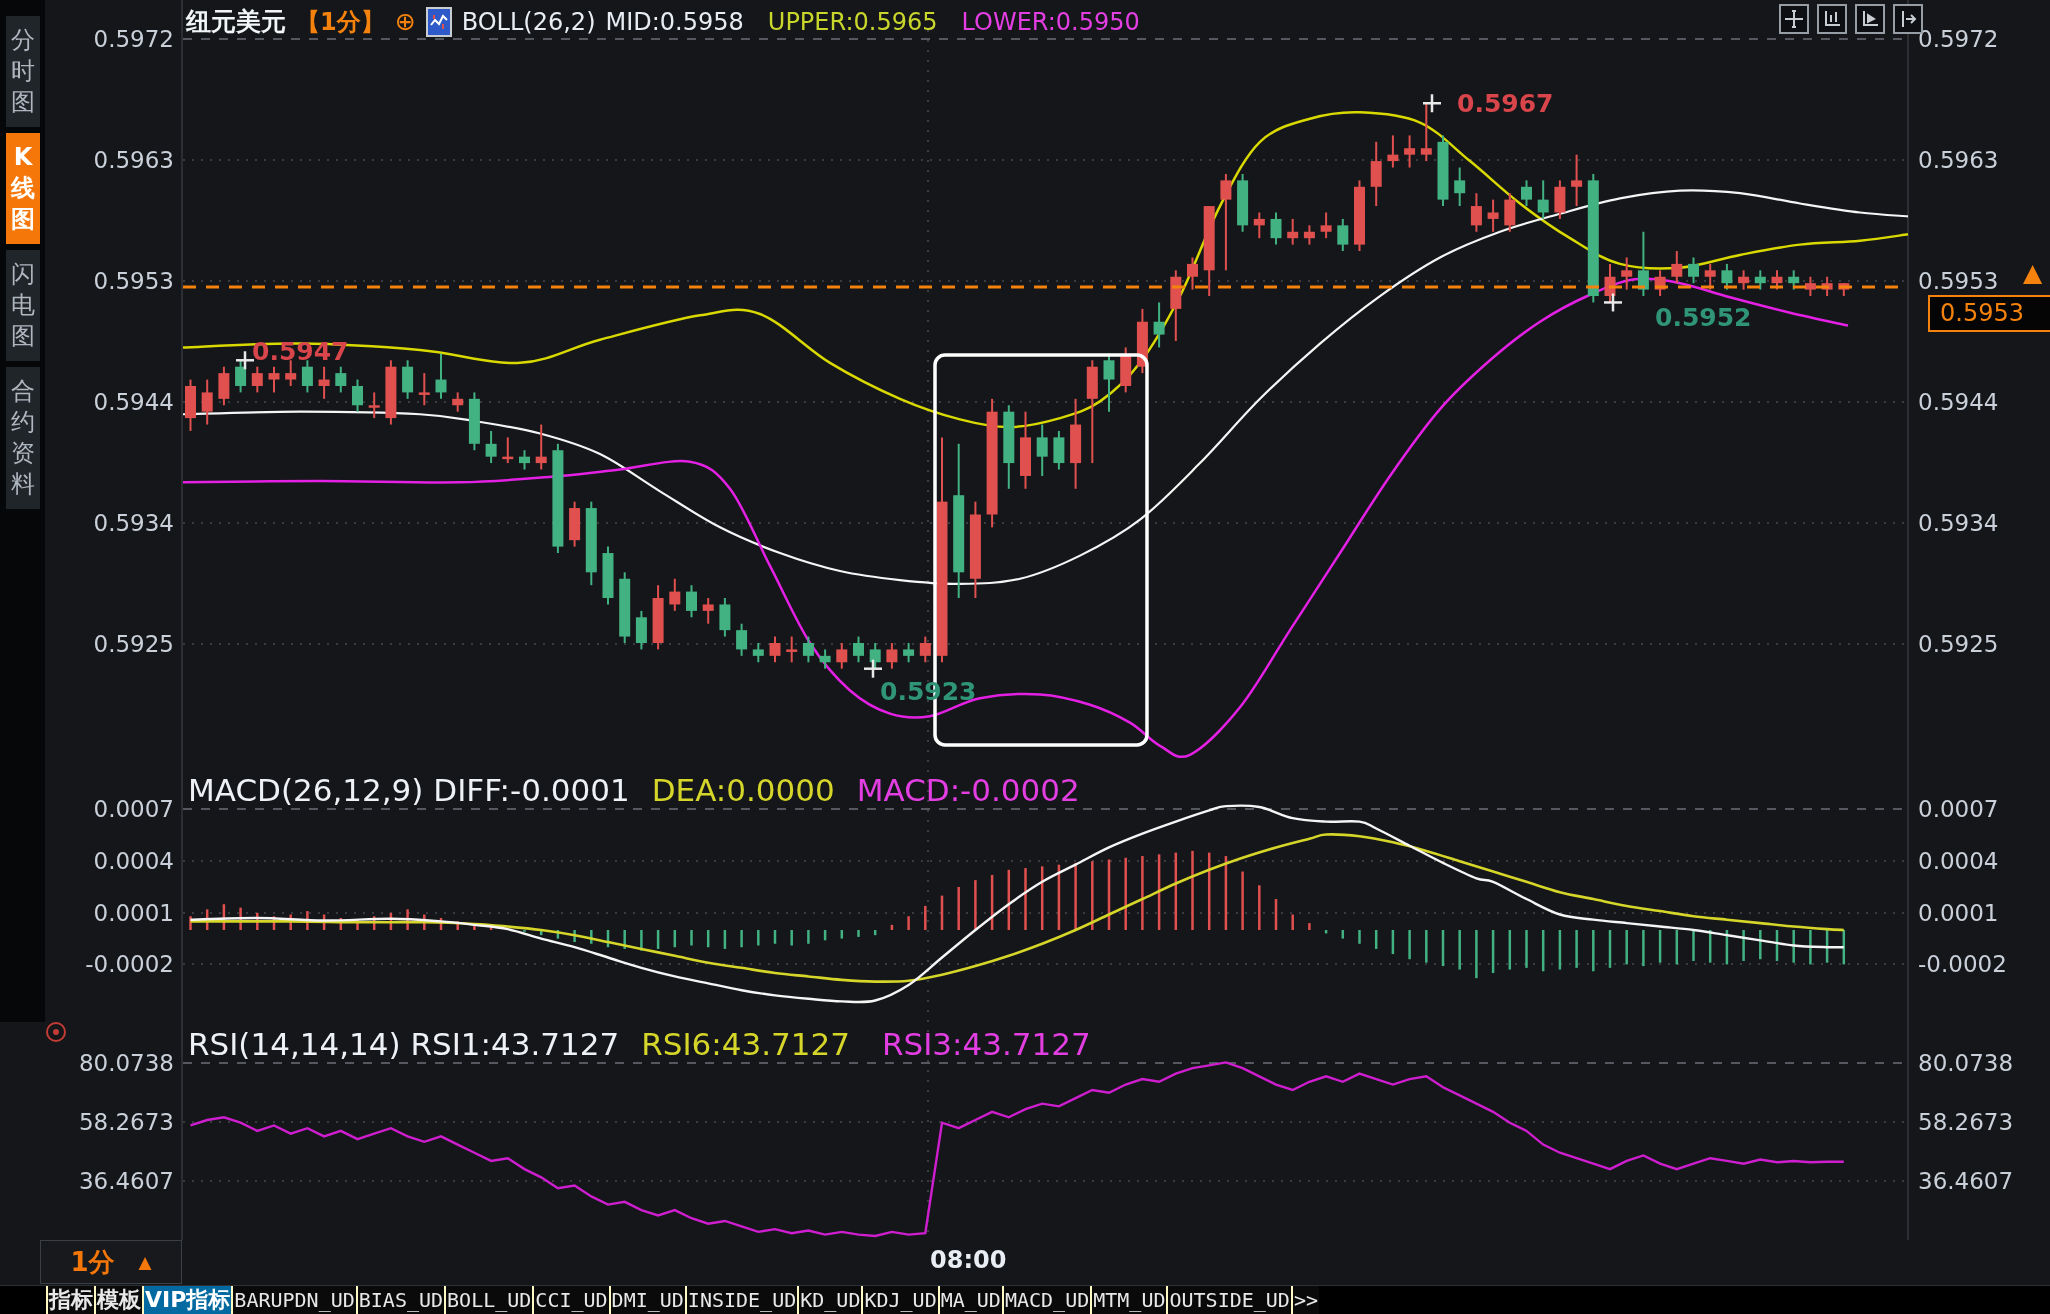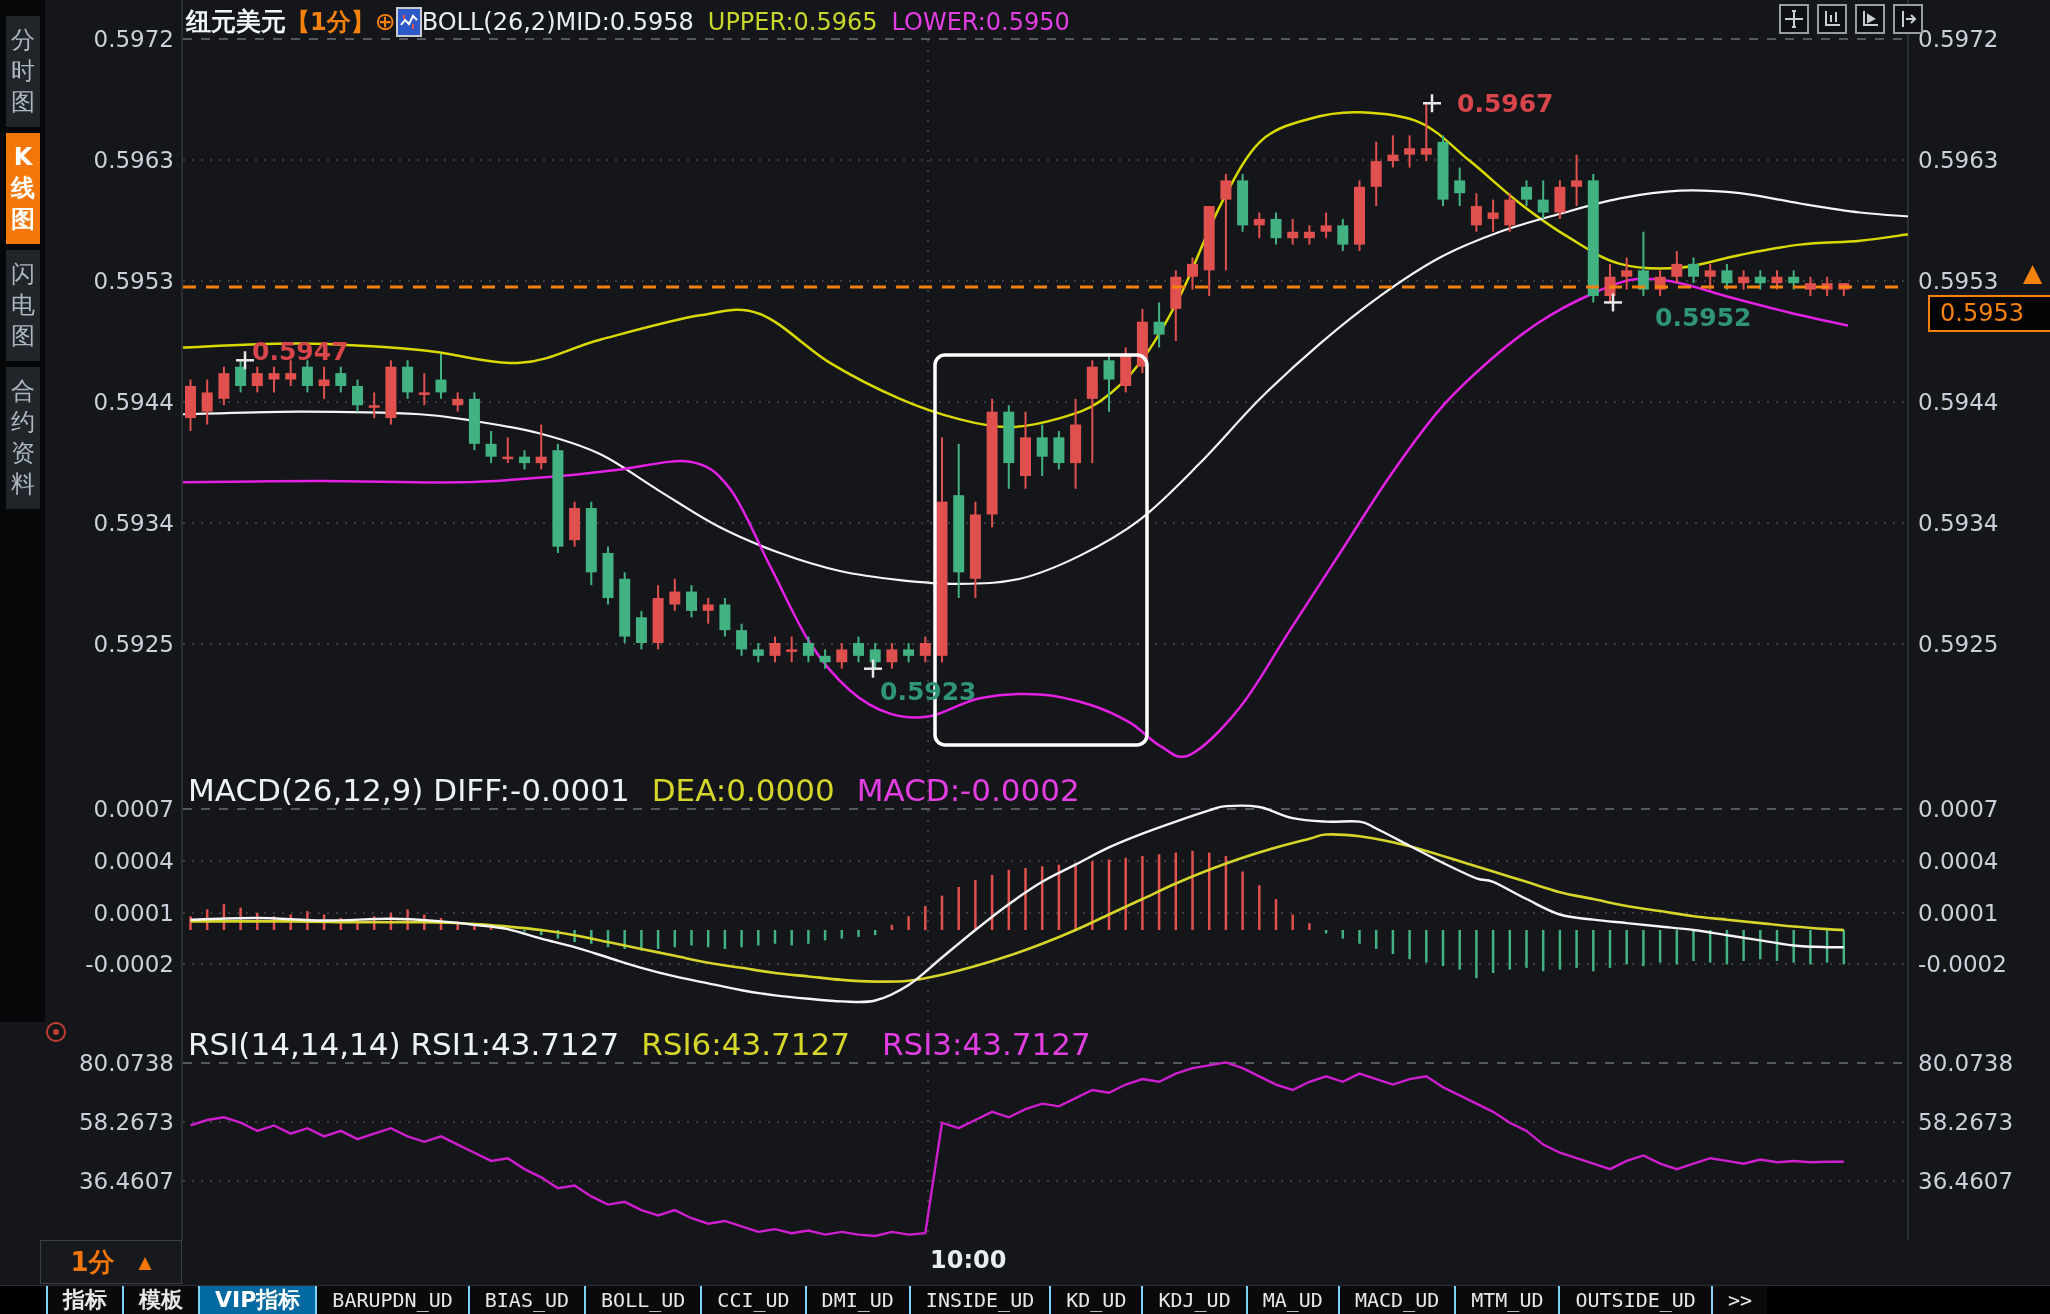--- a/index.html
+++ b/index.html
@@ -13,21 +13,21 @@
   
   #sidebar{position:absolute;left:0;top:0;width:45px;height:1022px;background:#060708;z-index:5;}
   .side-item{
     margin:0 0 6px 6px;width:34px;background:#20252a;color:#aeb6bf;
     font-size:24px;line-height:31px;text-align:center;padding:9px 0;
     word-break:break-all;cursor:pointer;
   }
   .side-item:first-child{margin-top:16px;}
   .side-item.active{background:#f57709;color:#ffffff;font-weight:bold;}
   
-  #hdr{position:absolute;left:186px;top:5px;display:flex;align-items:center;font-size:24px;z-index:6;}
+  #hdr{position:absolute;left:186px;top:5px;display:flex;align-items:center;gap:10px;font-size:24px;z-index:6;}
   .h-symbol{color:#f2f5f8;font-weight:bold;font-size:25px;}
   .h-period{color:#f5820d;font-weight:bold;}
   .h-oplus{color:#f5820d;font-size:25px;line-height:25px;}
   .h-boll,.h-mid{color:#e8edf3;}
   .h-upper{color:#c9d62c;margin-left:14px;}
   .h-lower{color:#e23ee2;margin-left:14px;}
   
   #toolbar{position:absolute;left:1779px;top:4px;display:flex;gap:8px;z-index:6;}
   .tool-box{width:26px;height:26px;border:2px solid #969da4;background:#0d0f12;display:flex;align-items:center;justify-content:center;cursor:pointer;}
   
@@ -40,21 +40,21 @@
   
   #price-tag{position:absolute;left:1928px;top:295px;width:118px;height:33px;border:2px solid #f5820d;background:#050505;color:#f5820d;font-size:24px;line-height:33px;padding-left:10px;box-sizing:content-box;z-index:6;}
   #tag-arrow{position:absolute;left:2023px;top:258px;color:#f5820d;font-size:25px;z-index:6;}
   
   #time-label{position:absolute;left:930px;top:1246px;font-size:24px;font-weight:bold;color:#e9eef4;z-index:6;}
   #period-box{position:absolute;left:40px;top:1240px;width:140px;height:42px;border:1px solid #3a4046;background:#17191c;display:flex;align-items:center;justify-content:center;gap:24px;z-index:6;cursor:pointer;}
   #period-box .p-label{color:#f57709;font-size:26px;font-weight:bold;}
   #period-box .p-arrow{color:#f57709;font-size:17px;}
   
   #tabbar{position:absolute;left:0;top:1285px;width:2050px;height:29px;background:#000;border-top:1px solid #2c2f33;display:flex;padding-left:46px;box-sizing:border-box;z-index:6;}
-  .tab{height:28px;line-height:28px;padding:0 15px;background:#0a0a0a;color:#e8e8e8;font-size:20px;border-left:2px solid #7dd3fc;font-family:"DejaVu Sans Mono","Liberation Mono",monospace;cursor:pointer;white-space:nowrap;}
+  .tab{height:28px;line-height:28px;padding:0 1px;background:#0a0a0a;color:#e8e8e8;font-size:20px;border-left:2px solid #fef9c3;font-family:"DejaVu Sans Mono","Liberation Mono",monospace;cursor:pointer;white-space:nowrap;}
   .tab.cn{font-family:"DejaVu Sans","Liberation Sans",sans-serif;font-weight:bold;font-size:22px;}
   .tab.active{background:#0369a1;color:#fff;}
   #watermark{position:absolute;right:12px;top:1346px;color:#80868d;font-size:32px;font-weight:bold;letter-spacing:1px;z-index:7;}
   
   #rec-icon{position:absolute;left:46px;top:1022px;width:16px;height:16px;border:2px solid #c23b35;border-radius:50%;display:flex;align-items:center;justify-content:center;z-index:6;}
   #rec-icon div{width:6px;height:6px;background:#c23b35;border-radius:50%;}
   
   .h-chip{width:22px;height:26px;background:#2e59c9;border:2px solid #c8cdd2;display:flex;align-items:center;justify-content:center;}
 </style>
 </head>
@@ -494,21 +494,21 @@
   <span class="ph-magenta" style="margin-left:32px">RSI3:43.7127</span>
 </div>
 
 <div id="rec-icon">
     <div></div>
   </div>
 
 <div id="tag-arrow">▲</div>
 <div id="price-tag">0.5953</div>
 
-<div id="time-label">10:00</div>
+<div id="time-label">08:00</div>
 
 <div id="period-box">
   <span class="p-label">1分</span>
   <span class="p-arrow">▲</span>
 </div>
 
 <div id="tabbar">
     <div class="tab cn">指标</div>
     <div class="tab cn">模板</div>
     <div class="tab cn active">VIP指标</div>

